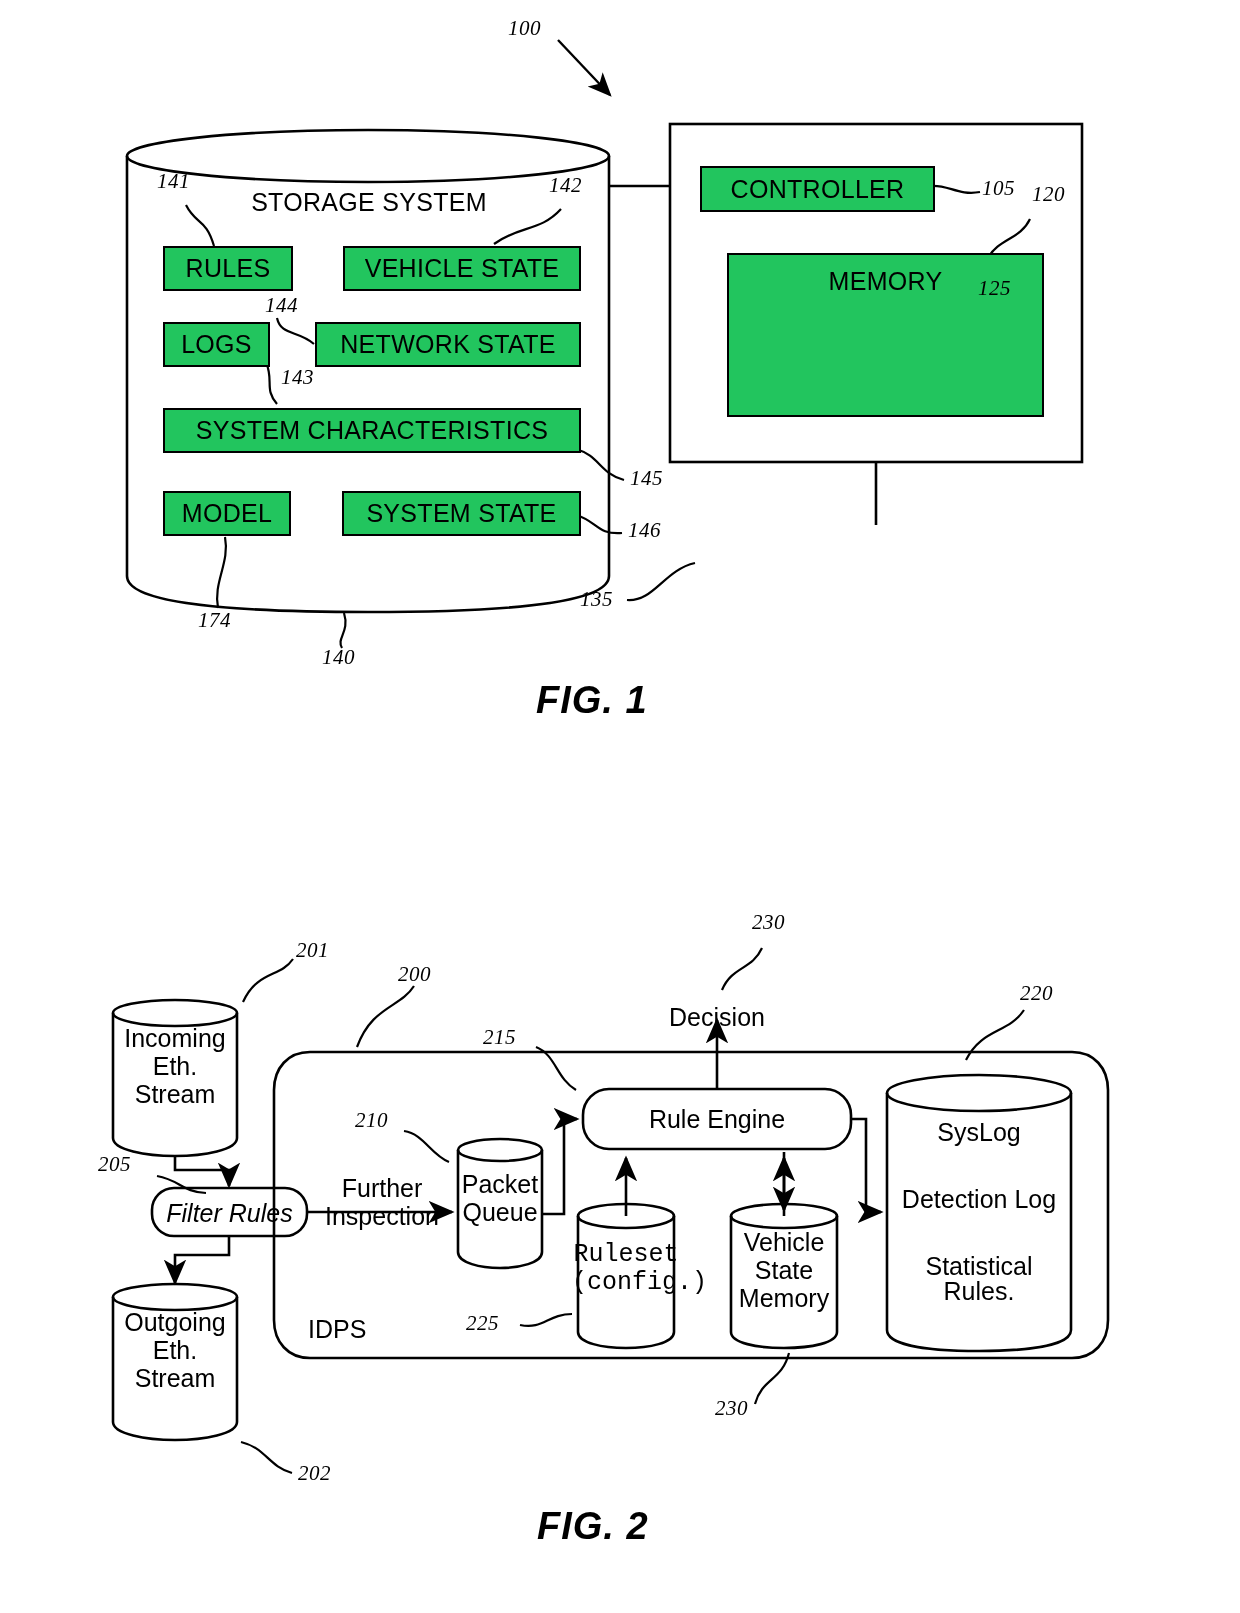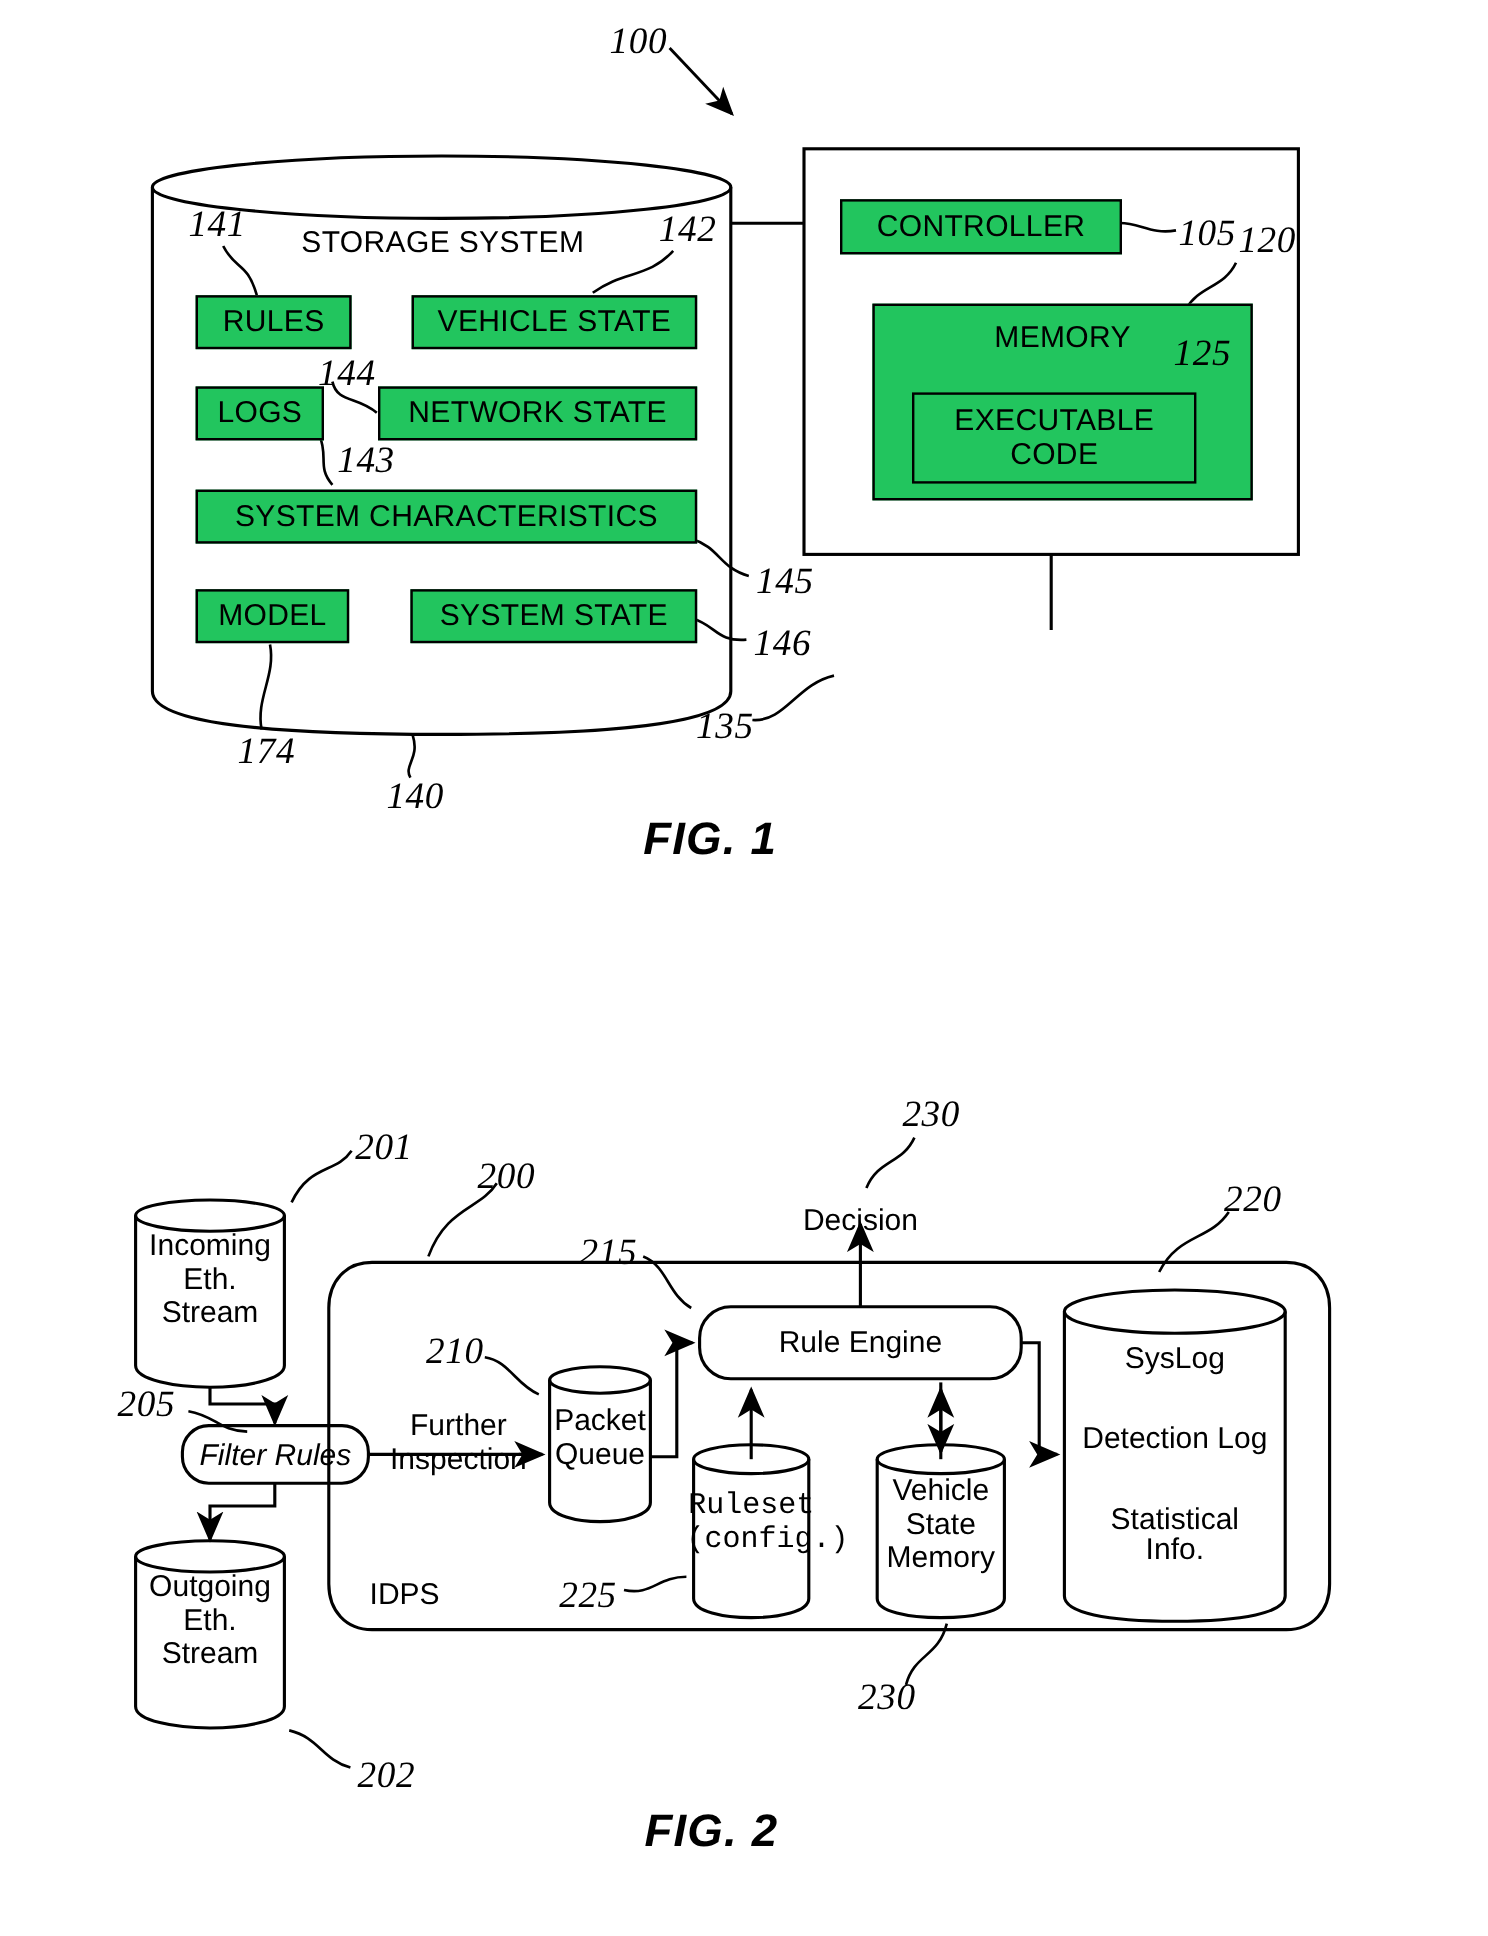--- a/index.html
+++ b/index.html
@@ -1,20 +1,20 @@
 <!DOCTYPE html>
 <html><head>
 <meta charset="utf-8">
 <style>
   html,body{margin:0;padding:0;background:#fff;}
   body{width:1240px;height:1613px;position:relative;font-family:"Liberation Sans",sans-serif;color:#000;overflow:hidden;}
   .fig{position:absolute;left:0;top:0;width:1240px;height:1613px;}
   svg{position:absolute;left:0;top:0;width:1240px;height:1613px;overflow:visible;}
   .lbl{position:absolute;text-align:center;line-height:1.12;}
-  .ref{position:absolute;font-family:"Liberation Serif",serif;font-style:italic;font-size:31px;letter-spacing:.5px;}
+  .ref{position:absolute;font-family:"Liberation Serif",serif;font-style:italic;font-size:21px;letter-spacing:.5px;}
   .cap{position:absolute;font-family:"Liberation Sans",sans-serif;font-style:italic;font-weight:bold;font-size:38px;letter-spacing:1px;}
   .bx{position:absolute;border:2.5px solid #000;background:#22c55e;display:flex;align-items:center;justify-content:center;text-align:center;}
   .f1txt{font-size:25px;letter-spacing:.3px;}
   .f2txt{font-size:25px;}
 </style>
 </head>
 <body>
 
 <div class="fig">
 
@@ -62,24 +62,20 @@
   <div class="bx f1txt" style="left:315px;top:322px;width:262px;height:41px;">NETWORK STATE</div>
   <div class="bx f1txt" style="left:163px;top:408px;width:414px;height:41px;">SYSTEM CHARACTERISTICS</div>
   <div class="bx f1txt" style="left:163px;top:491px;width:124px;height:41px;">MODEL</div>
   <div class="bx f1txt" style="left:342px;top:491px;width:235px;height:41px;">SYSTEM STATE</div>
 
   <div class="bx f1txt" style="left:700px;top:166px;width:231px;height:42px;">CONTROLLER</div>
 
   <div class="bx" style="left:727px;top:253px;width:313px;height:160px;align-items:flex-start;">
     <div class="f1txt" style="width:100%;margin-top:12px;">MEMORY</div>
   </div>
-  <div class="bx f1txt" style="left:760px;top:327px;width:233px;height:72px;flex-direction:column;">
-    <span>EXECUTABLE</span>
-    <span>CODE</span>
-  </div>
 
 
   <div class="ref" style="left:508px;top:16px;">100</div>
   <div class="ref" style="left:157px;top:169px;">141</div>
   <div class="ref" style="left:549px;top:173px;">142</div>
   <div class="ref" style="left:281px;top:365px;">143</div>
   <div class="ref" style="left:265px;top:293px;">144</div>
   <div class="ref" style="left:630px;top:466px;">145</div>
   <div class="ref" style="left:628px;top:518px;">146</div>
   <div class="ref" style="left:198px;top:608px;">174</div>
@@ -184,21 +180,21 @@
   <div class="lbl f2txt" style="left:725px;top:1228px;width:118px;">
     <div>Vehicle</div>
     <div>State</div>
     <div>Memory</div>
   </div>
 
   <div class="lbl f2txt" style="left:887px;top:1120px;width:184px;line-height:1.0;">
     <div style="margin-bottom:42px;">SysLog</div>
     <div style="margin-bottom:42px;">Detection Log</div>
     <div>Statistical</div>
-    <div>Info.</div>
+    <div>Rules.</div>
   </div>
 
   <div class="lbl f2txt" style="left:308px;top:1315px;width:90px;text-align:left;">IDPS</div>
 
   <div class="ref" style="left:296px;top:938px;">201</div>
   <div class="ref" style="left:398px;top:962px;">200</div>
   <div class="ref" style="left:98px;top:1152px;">205</div>
   <div class="ref" style="left:355px;top:1108px;">210</div>
   <div class="ref" style="left:483px;top:1025px;">215</div>
   <div class="ref" style="left:466px;top:1311px;">225</div>

